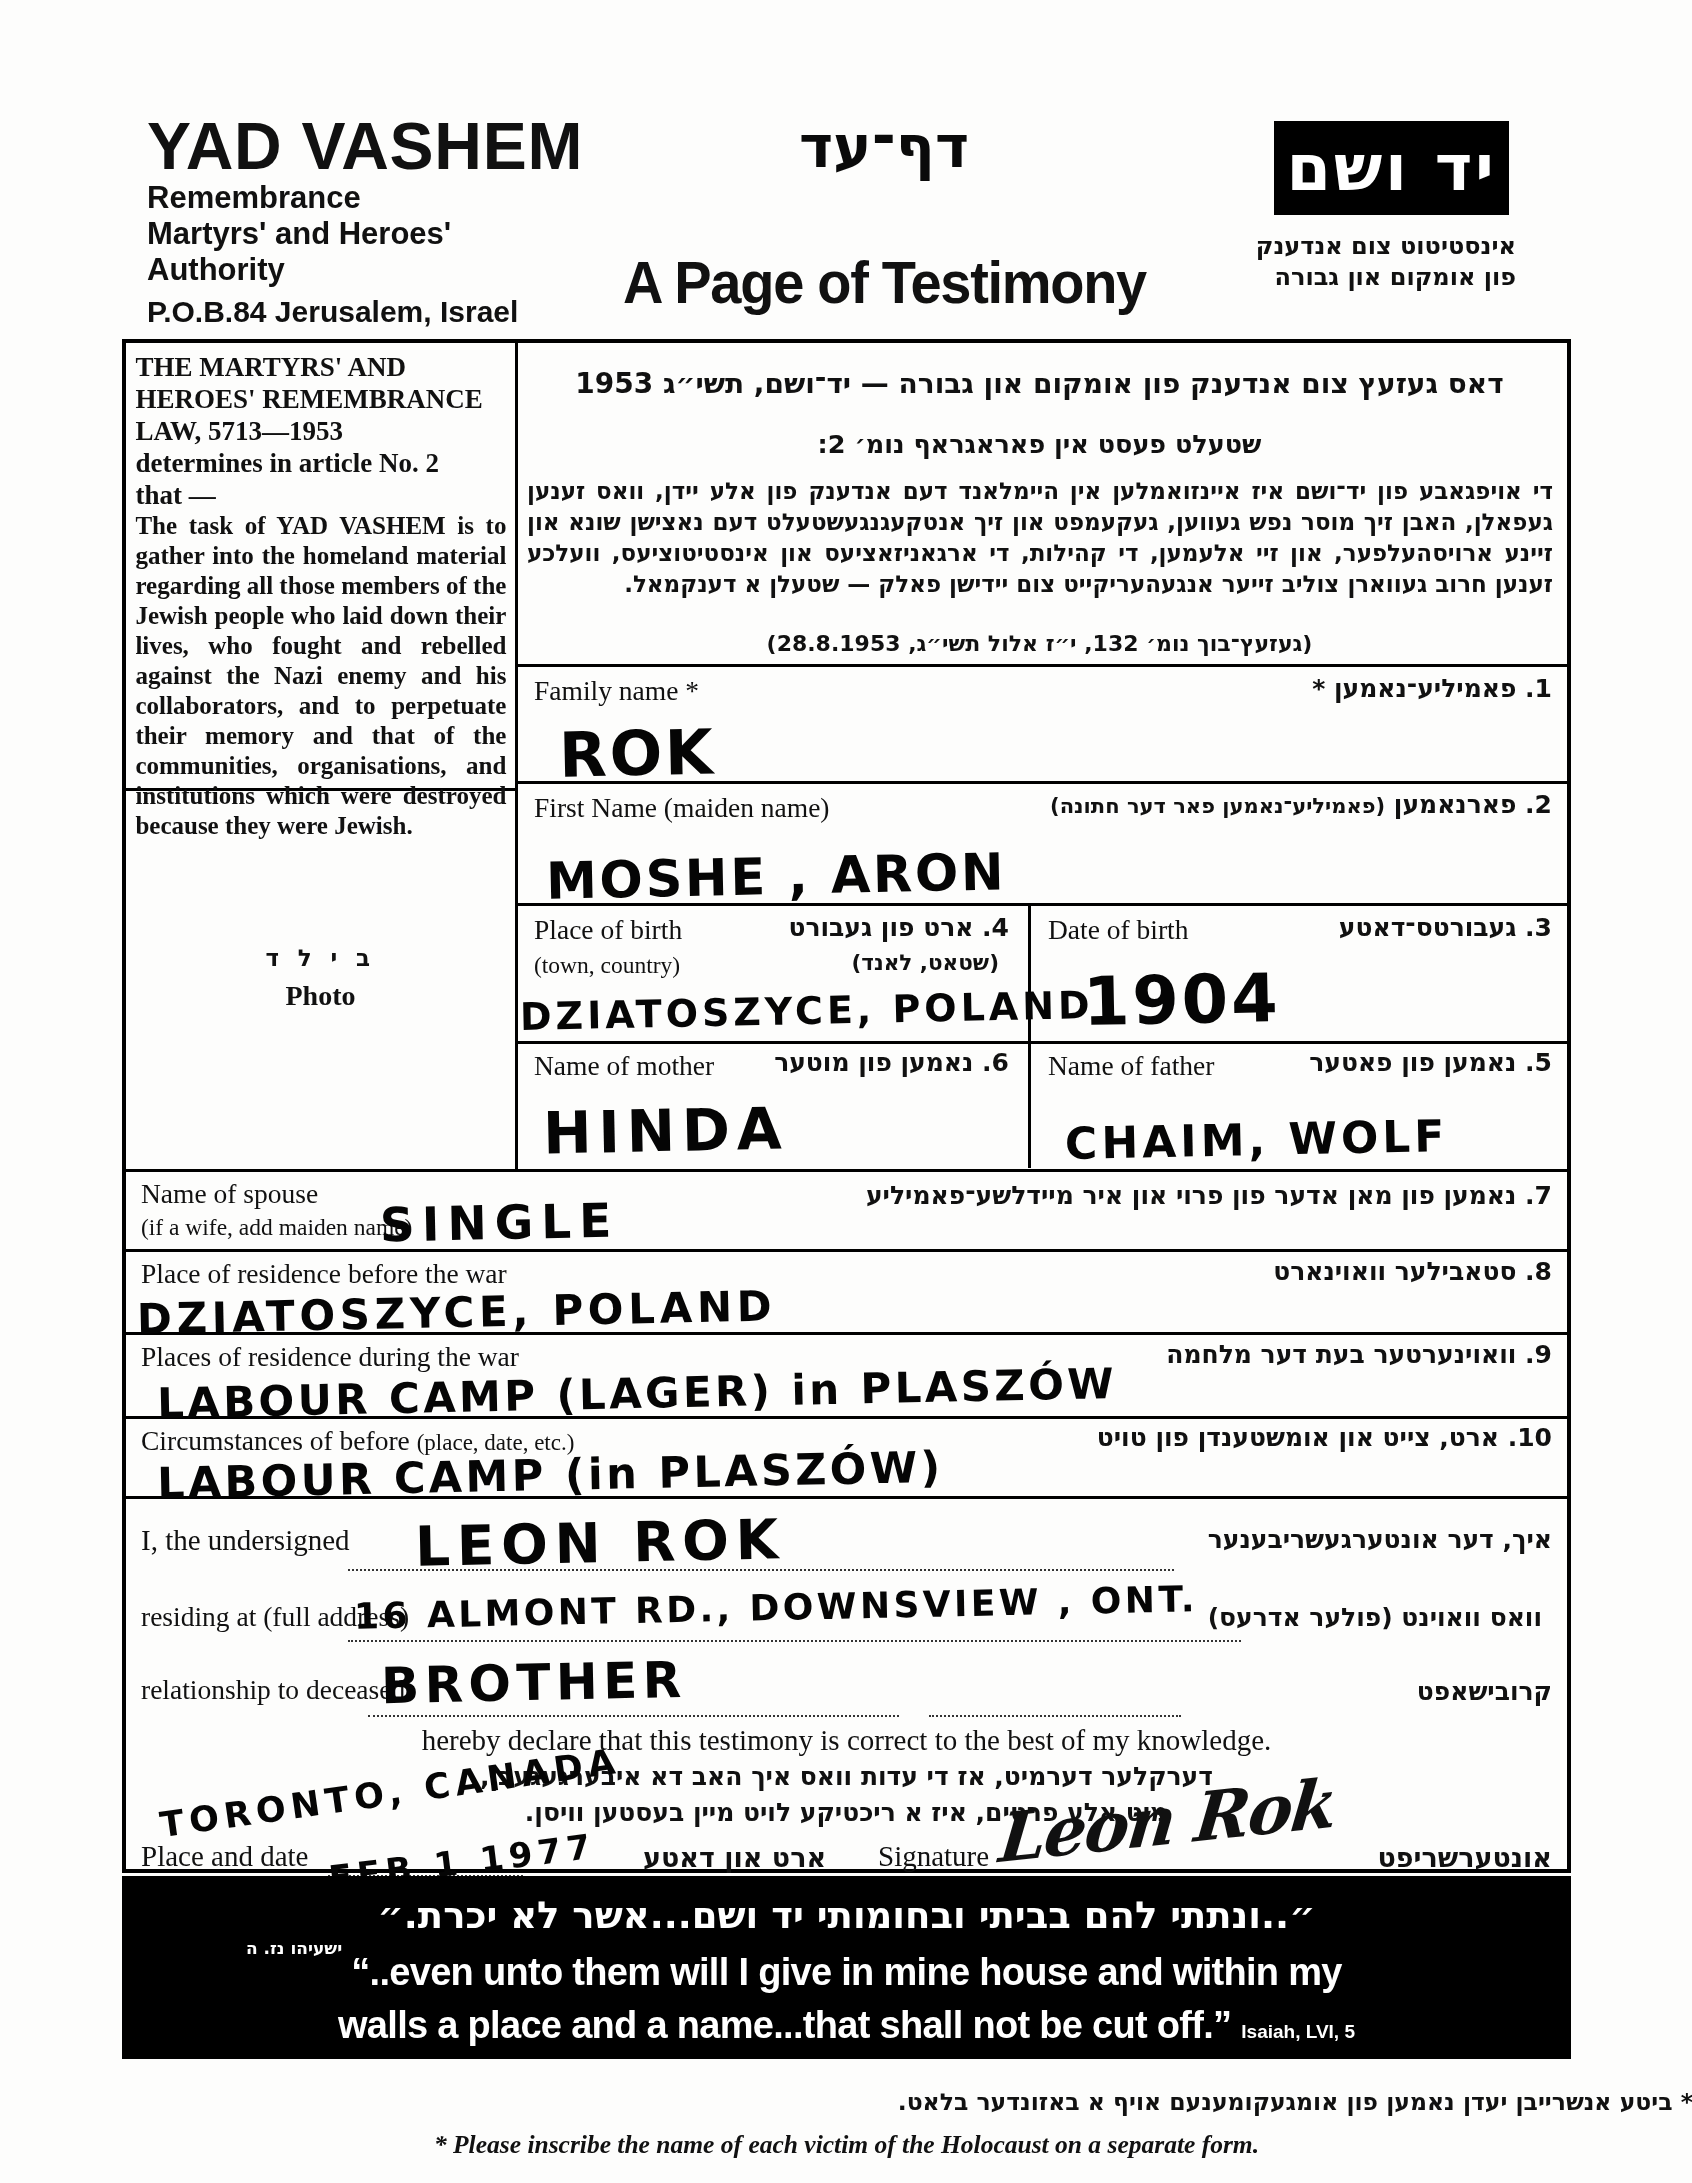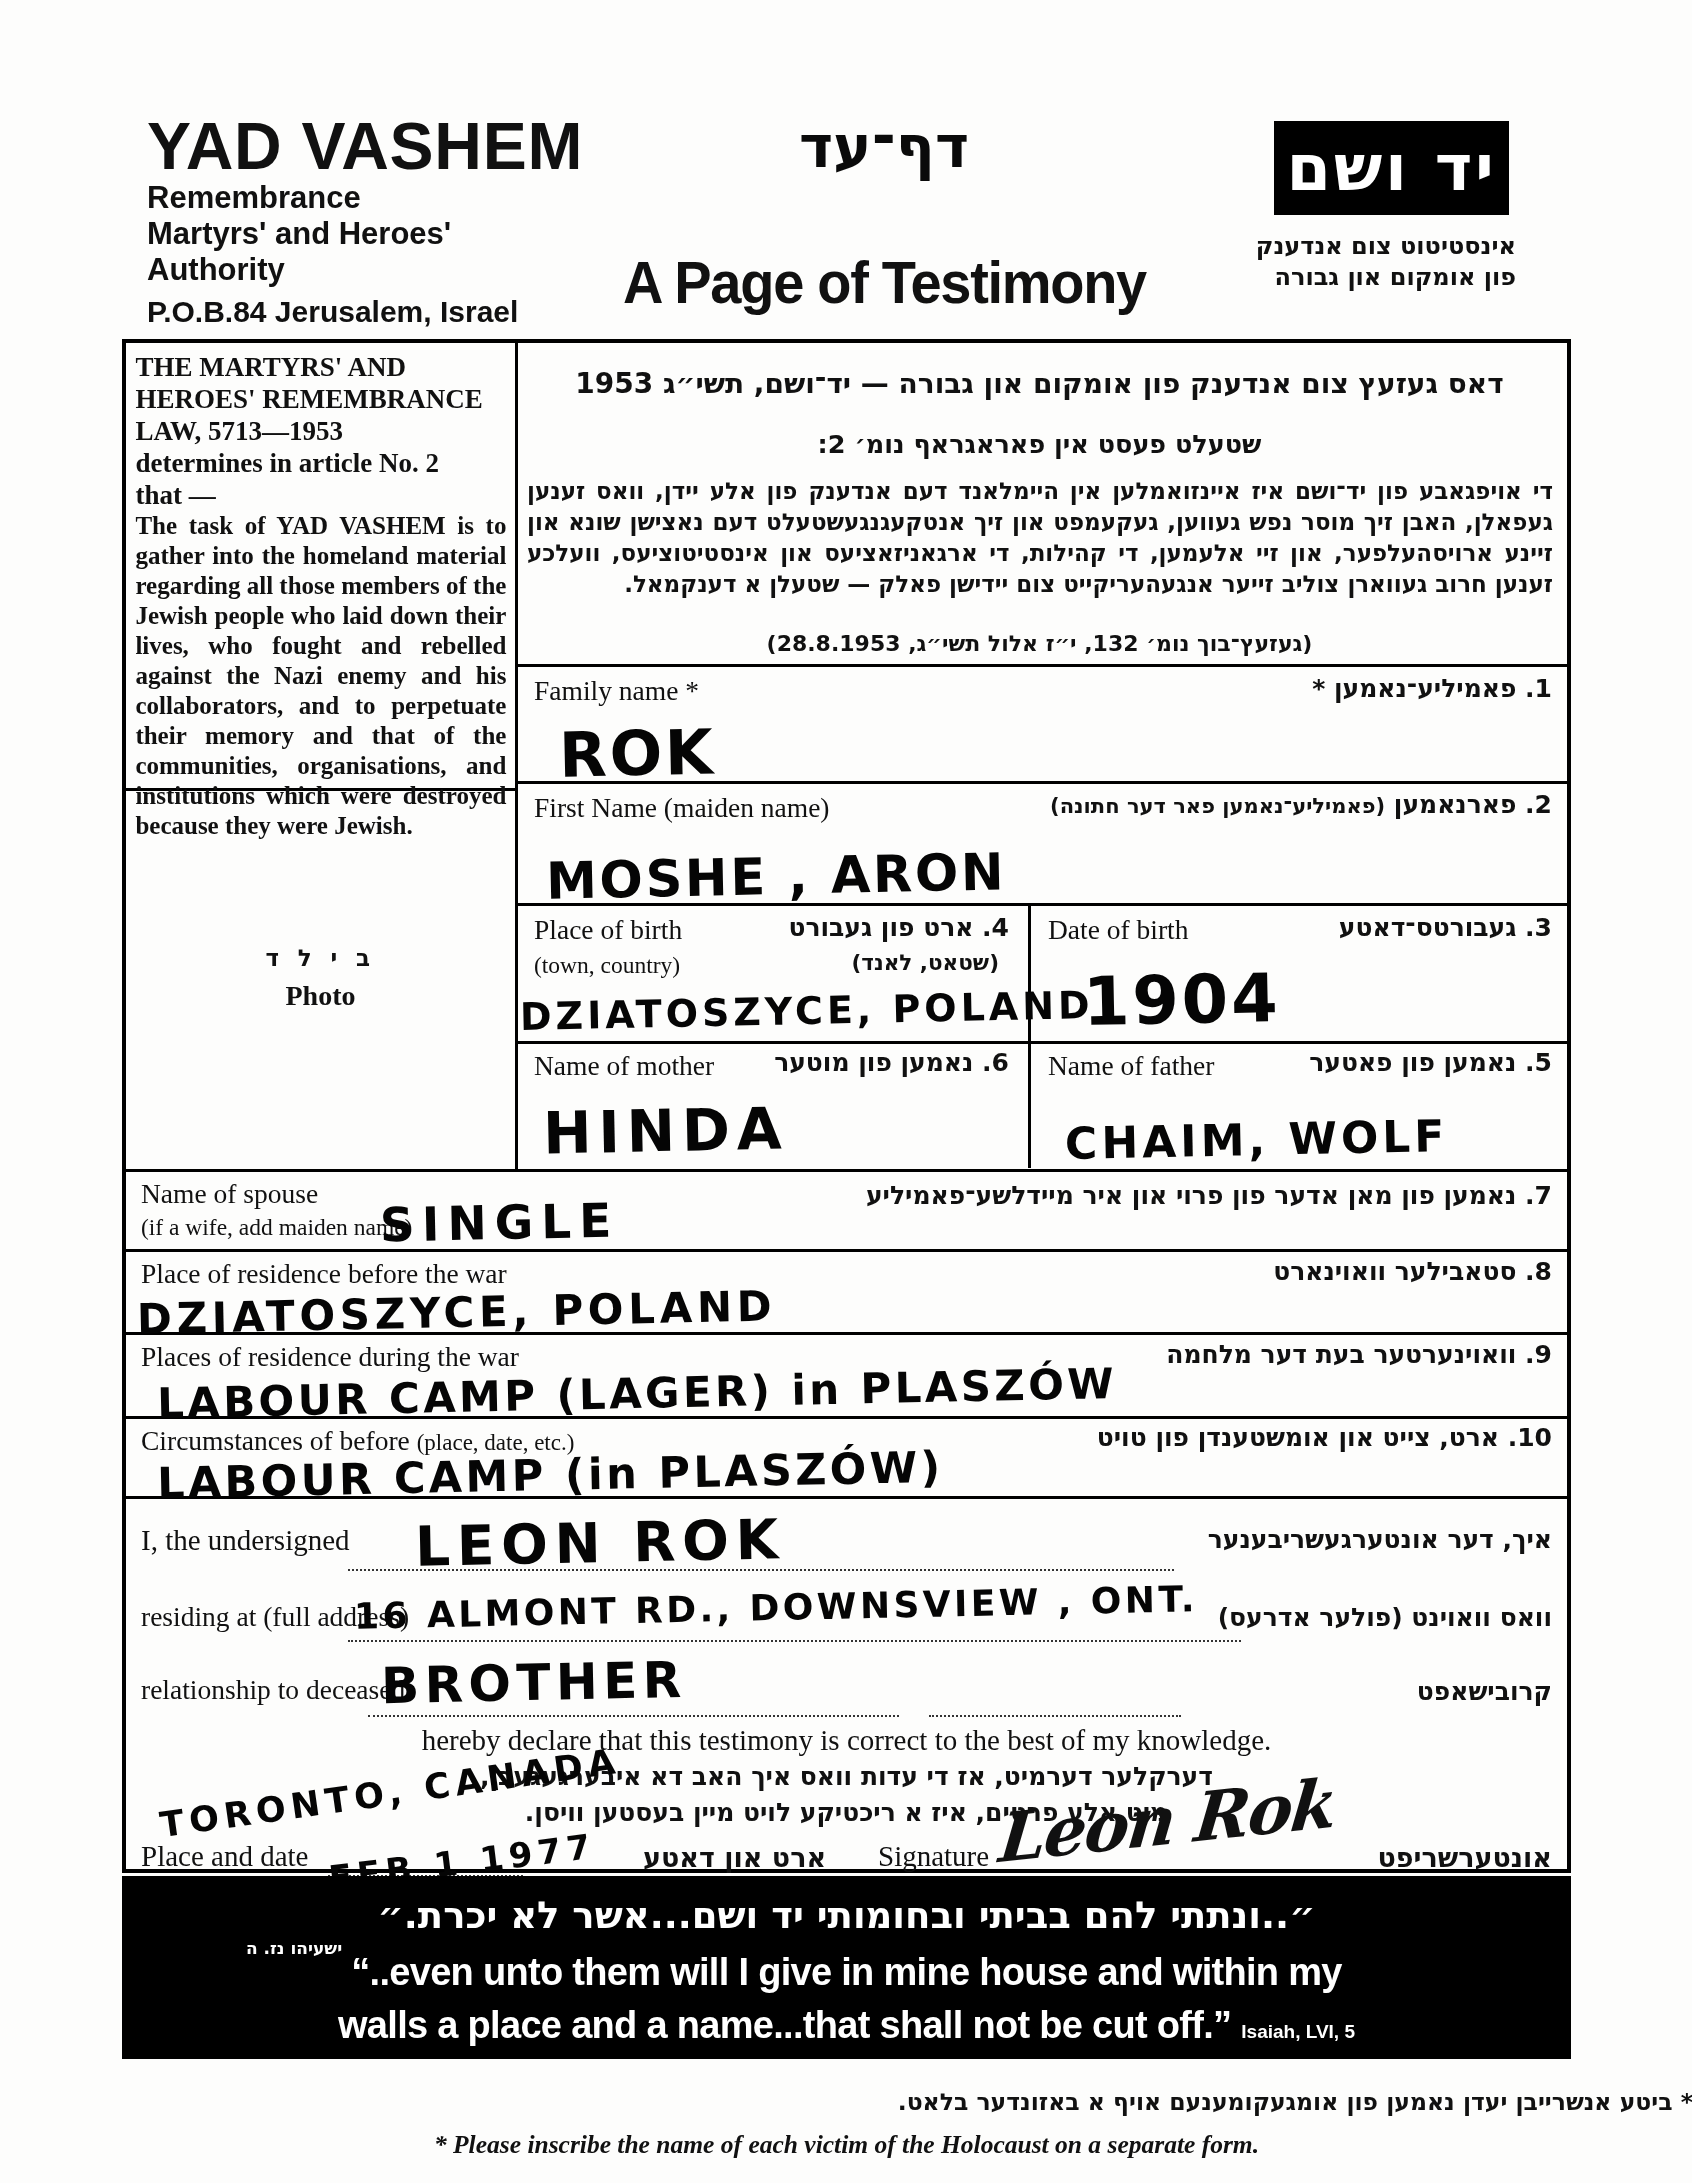--- a/index.html
+++ b/index.html
@@ -180,21 +180,21 @@
     <div class="hw" style="left:31px;top:1107px;font-size:43px;letter-spacing:3.4px">LABOUR CAMP (in PLASZÓW)</div>
 
     <div class="en-label" style="left:15px;top:1181px;font-size:29px">I, the undersigned</div>
     <div class="dots" style="left:222px;top:1188px;width:826px;height:40px"></div>
     <div class="hw" style="left:289px;top:1168px;font-size:55px;letter-spacing:6.7px">LEON  ROK</div>
     <div class="he-label" style="right:15px;top:1182px">איך, דער אונטערגעשריבענער</div>
 
     <div class="en-label" style="left:15px;top:1258px">residing at (full address)</div>
     <div class="dots" style="left:222px;top:1262px;width:893px;height:37px"></div>
     <div class="hw" style="left:228px;top:1244px;font-size:36px;letter-spacing:3.4px">16 ALMONT RD., DOWNSVIEW , ONT.</div>
-    <div class="he-label" style="right:15px;top:1260px">וואס וואוינט (פולער אדרעס)</div>
+    <div class="he-label" style="right:25px;top:1260px">וואס וואוינט (פולער אדרעס)</div>
 
     <div class="en-label" style="left:15px;top:1331px">relationship to deceased</div>
     <div class="dots" style="left:242px;top:1337px;width:531px;height:37px"></div>
     <div class="dots" style="left:803px;top:1337px;width:252px;height:37px"></div>
     <div class="hw" style="left:255px;top:1311px;font-size:50px;letter-spacing:5.4px">BROTHER</div>
     <div class="he-label" style="right:15px;top:1334px">קרובישאפט</div>
 
     <div class="center-line" style="top:1381px;font-size:29px">hereby declare that this testimony is correct to the best of my knowledge.</div>
     <div class="center-line yid-line" style="top:1419px">דערקלער דערמיט, אז די עדות וואס איך האב דא איבערגעגעבן,</div>
     <div class="center-line yid-line" style="top:1455px">מיט אלע פרטים, איז א ריכטיקע לויט מיין בעסטען וויסן.</div>

